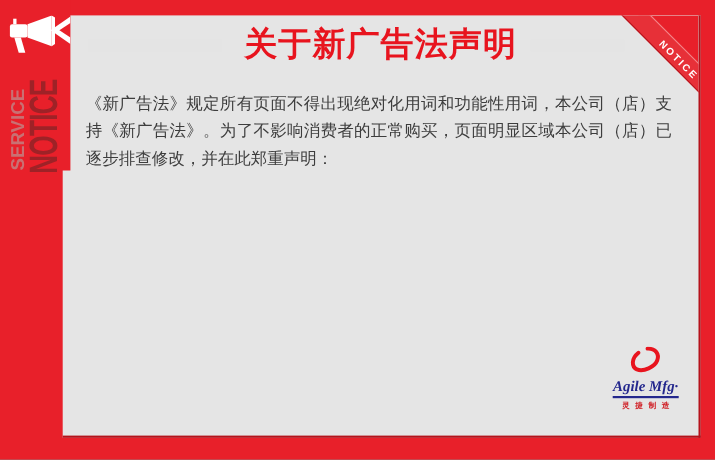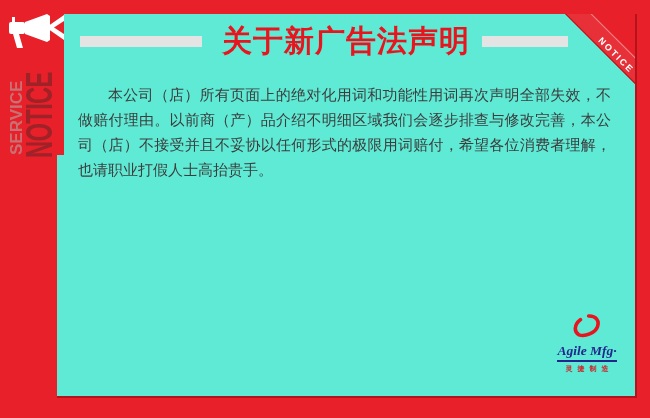--- a/index.html
+++ b/index.html
@@ -4,21 +4,21 @@
 <style>
   html,body{margin:0;padding:0;background:#888;}
   .canvas{
     position:relative;width:650px;height:418px;overflow:hidden;
     background:#e8202a;
     font-family:"Liberation Sans",sans-serif;
   }
   
   .card{
     position:absolute;left:57px;top:14px;right:13px;bottom:20px;
-    background:#5eead4;
+    background:#e5e5e5;
     border-right:2px solid #b5121b;
     border-bottom:2px solid #b5121b;
   }
   
   .title-row{position:relative;height:34px;margin-top:10px;text-align:center;}
   .title{
     font-size:30px;font-weight:bold;color:#e8141e;line-height:34px;
     letter-spacing:1px;display:inline-block;
   }
   .bar{position:absolute;top:12px;height:11px;background:#e4e4e4;}
@@ -87,21 +87,21 @@
 
   <div class="card">
 
     <div class="title-row">
       <div class="bar bar-left"></div>
       <span class="title">关于新广告法声明</span>
       <div class="bar bar-right"></div>
     </div>
 
     <div class="body-text">
-      <p class="indent">本公司（店）所有页面上的绝对化用词和功能性用词再次声明全部失效，不做赔付理由。以前商（产）品介绍不明细区域我们会逐步排查与修改完善，本公司（店）不接受并且不妥协以任何形式的极限用词赔付，希望各位消费者理解，也请职业打假人士高抬贵手。</p>
+      <p>《新广告法》规定所有页面不得出现绝对化用词和功能性用词，本公司（店）支持《新广告法》。为了不影响消费者的正常购买，页面明显区域本公司（店）已逐步排查修改，并在此郑重声明：</p>
     </div>
 
     <div class="corner">
       <div class="corner-tri"></div>
       <div class="ribbon">
         <span>NOTICE</span>
       </div>
     </div>
   </div>
 

